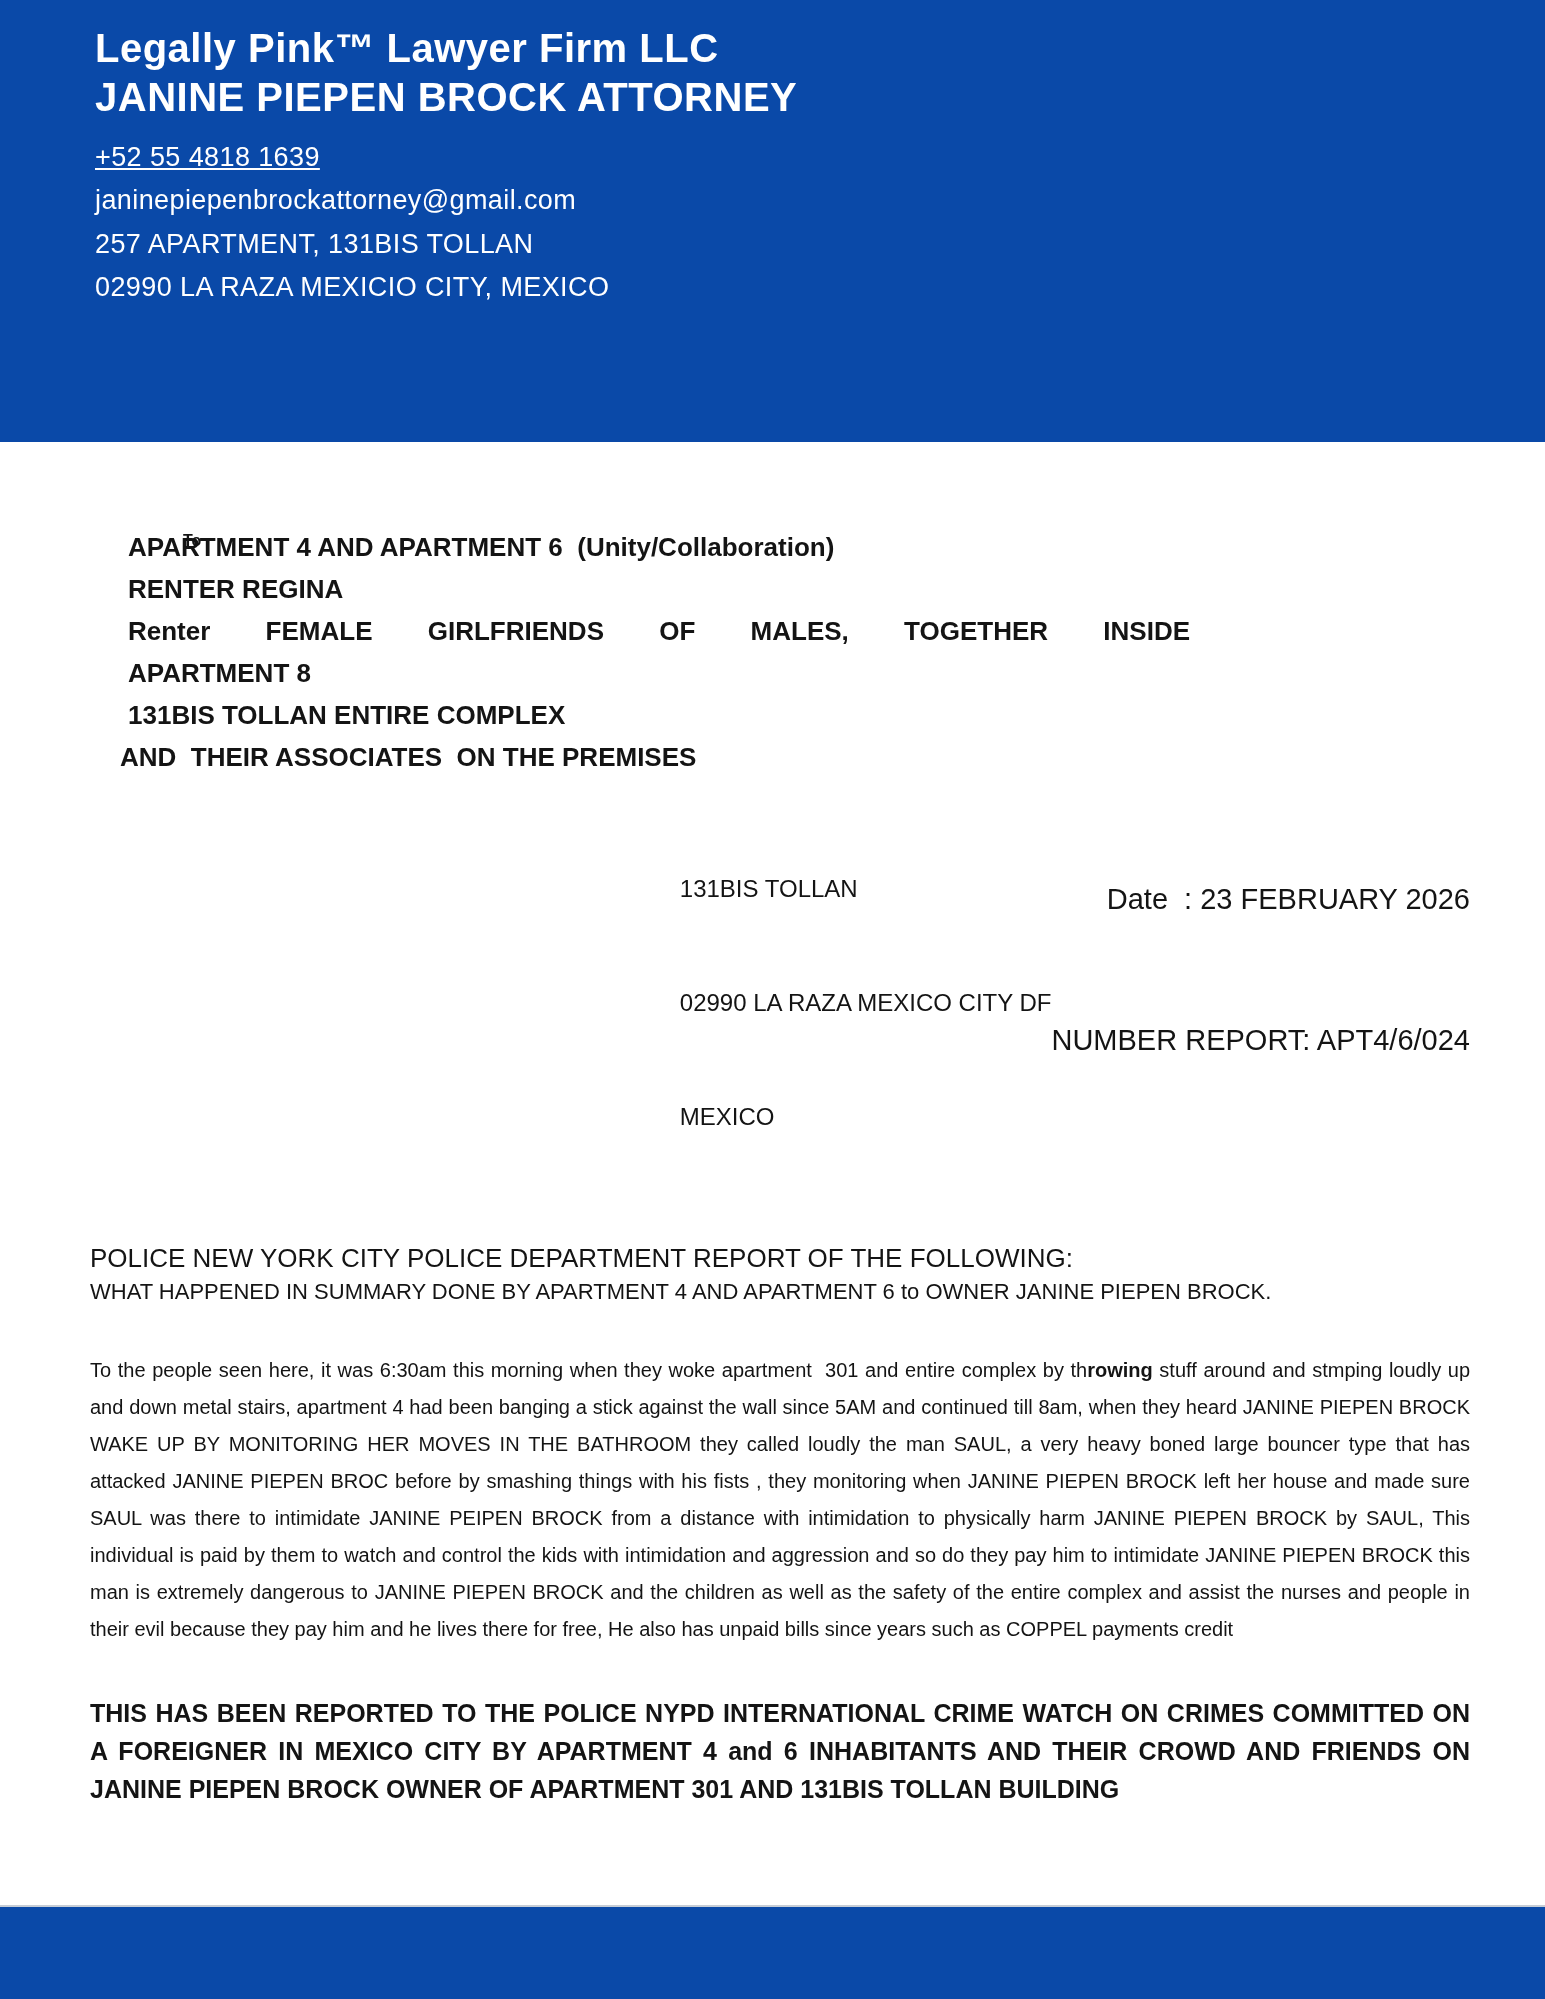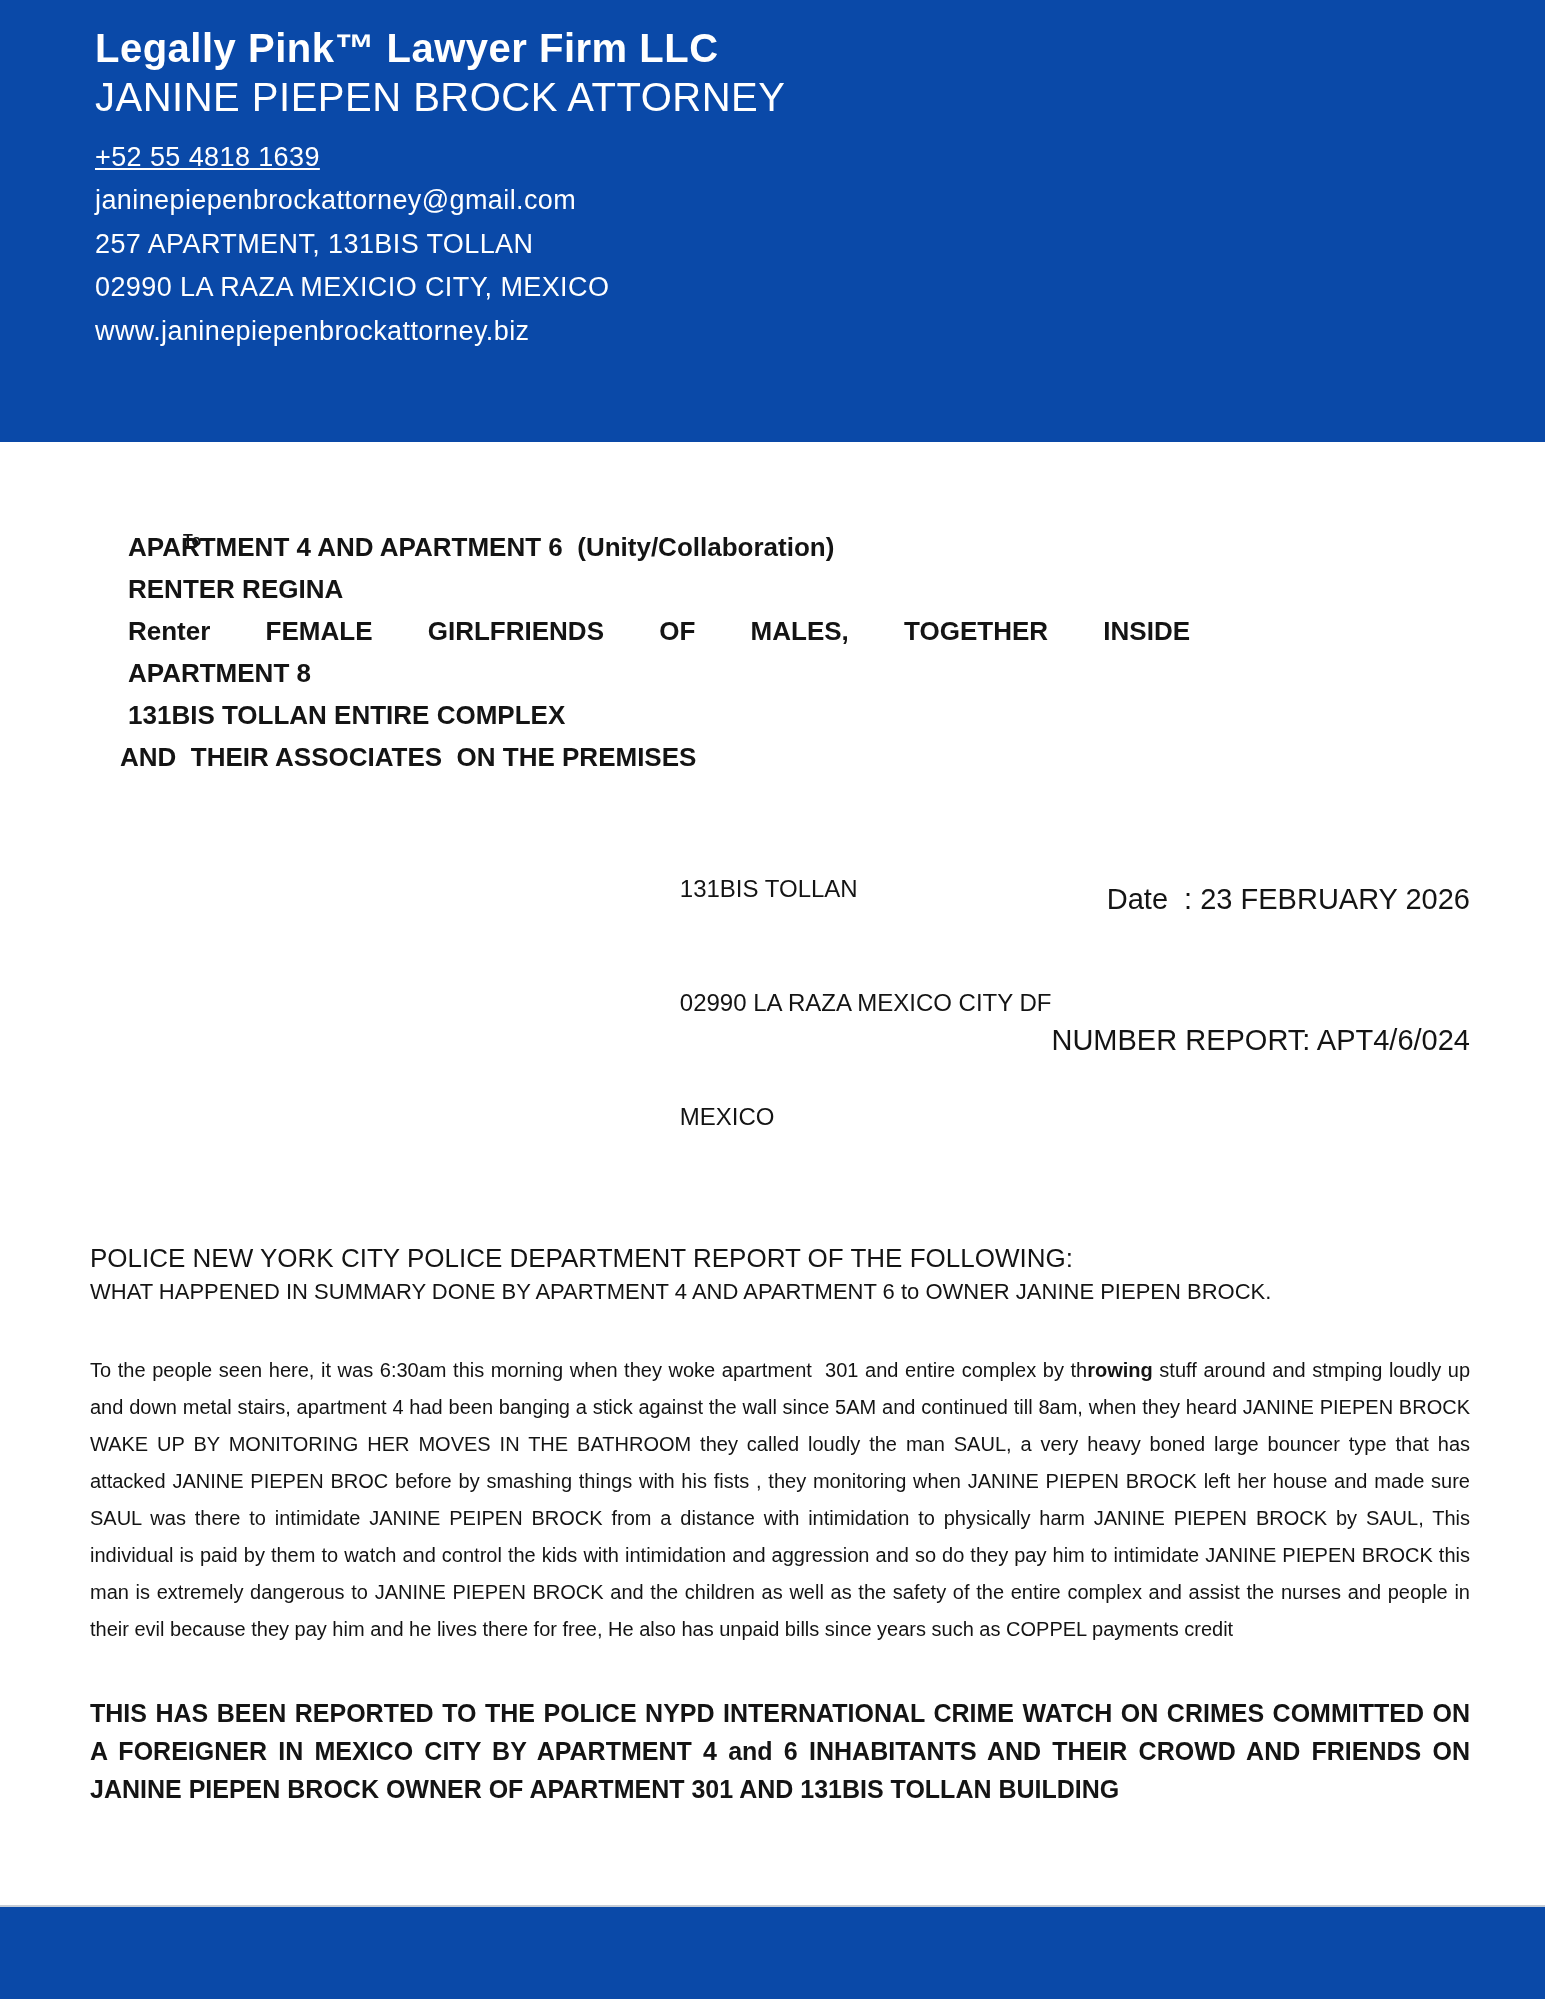--- a/index.html
+++ b/index.html
@@ -24,21 +24,21 @@
   }
   .firm-name {
     font-size: 40px;
     font-weight: bold;
     letter-spacing: 0.5px;
     line-height: 1.22;
     white-space: pre-wrap;
   }
   .attorney-name {
     font-size: 40px;
-    font-weight: normal;
+    font-weight: bold;
     letter-spacing: 0.5px;
     line-height: 1.22;
     white-space: pre-wrap;
   }
   .contact-line {
     font-size: 27px;
     font-weight: normal;
     letter-spacing: 0.4px;
     margin-top: 16.5px;
     line-height: 27px;
@@ -152,21 +152,20 @@
 
 <div class="page">
 
   <div class="letterhead">
     <div class="firm-name">Legally Pink™ Lawyer Firm LLC</div>
     <div class="attorney-name">JANINE PIEPEN BROCK ATTORNEY</div>
     <div class="contact-line first">+52 55 4818 1639</div>
     <div class="contact-line">janinepiepenbrockattorney@gmail.com</div>
     <div class="contact-line">257 APARTMENT, 131BIS TOLLAN</div>
     <div class="contact-line">02990 LA RAZA MEXICIO CITY, MEXICO</div>
-    <div class="contact-line">www.janinepiepenbrockattorney.biz</div>
   </div>
 
   <div class="content">
 
     <div class="recipient-block">
       <span class="to-superscript">To</span>
       <div class="recipient-line">APARTMENT 4 AND APARTMENT 6  (Unity/Collaboration)</div>
       <div class="recipient-line">RENTER REGINA</div>
       <div class="recipient-line justified">Renter FEMALE GIRLFRIENDS OF MALES, TOGETHER INSIDE</div>
       <div class="recipient-line">APARTMENT 8</div>

